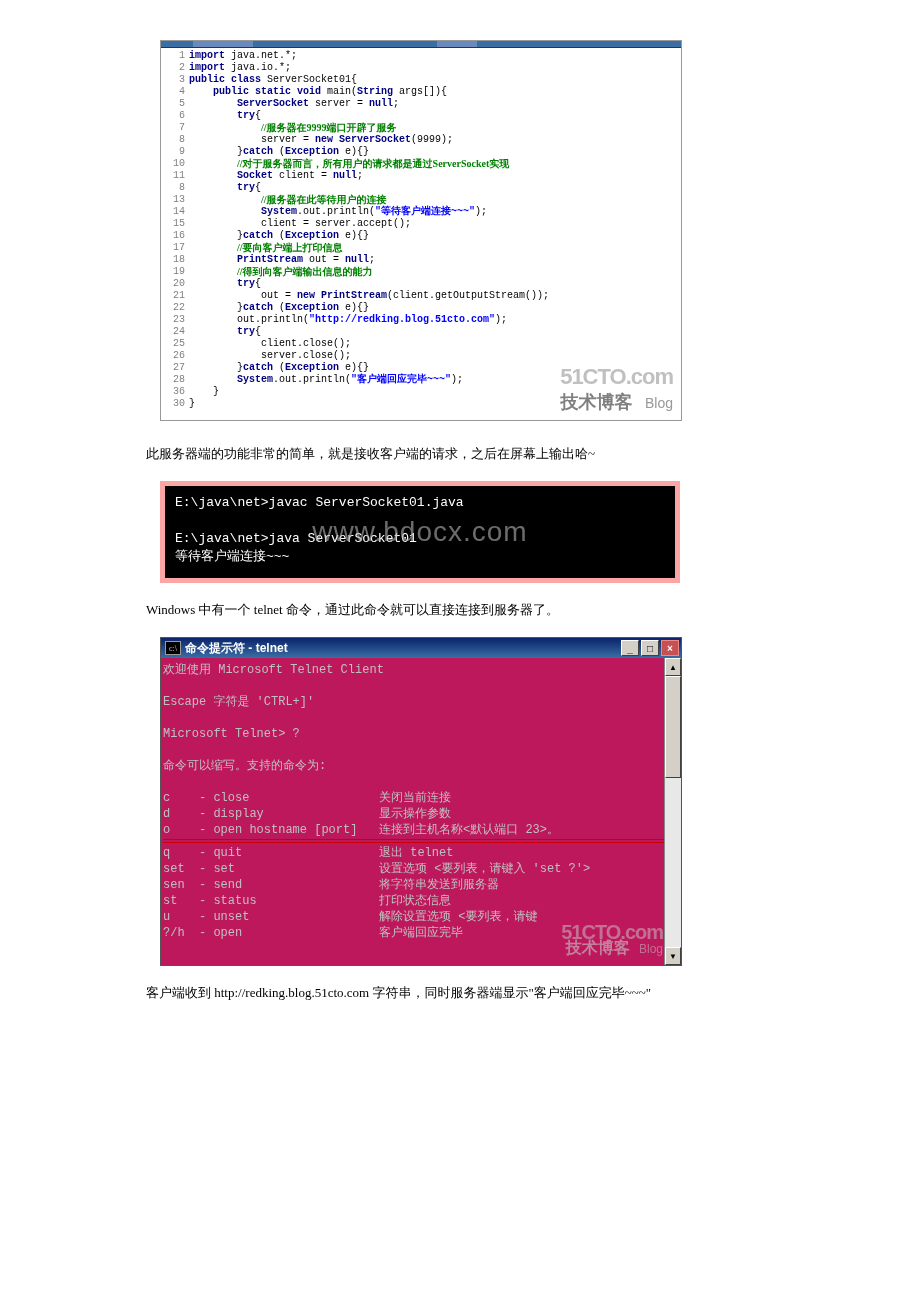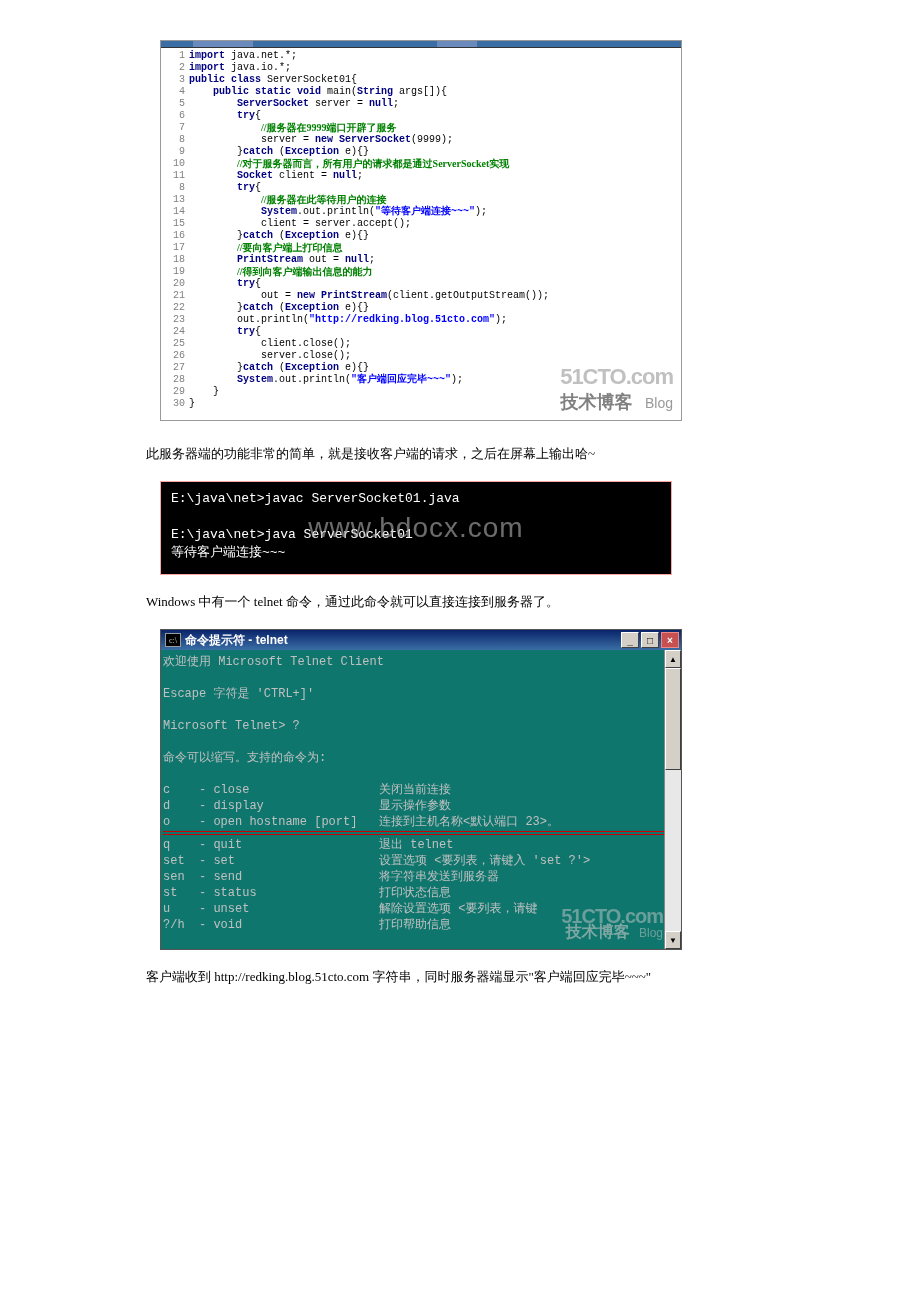--- a/index.html
+++ b/index.html
@@ -88,21 +88,21 @@
   .terminal-small {
     margin: 10px 0 14px 40px;
     width: 490px;
     background: #000;
     color: #fff;
     font-family: "Courier New", "SimSun", monospace;
     font-size: 13px;
     line-height: 18px;
     padding: 8px 10px 12px 10px;
     position: relative;
-    border: 1px solid #fca5a5;
+    border: 5px solid #fca5a5;
   }
   .terminal-small .wm {
     position: absolute;
     left: 0; right: 0; top: 0; bottom: 0;
     display: flex;
     align-items: center;
     justify-content: center;
     font-size: 28px;
     color: rgba(180,180,180,0.6);
     font-family: Arial, sans-serif;
@@ -160,26 +160,26 @@
     font-size: 10px;
     font-family: Arial;
     display: flex;
     align-items: center;
     justify-content: center;
     font-weight: bold;
     color: #000;
   }
   .cmd-btn.close { color: #fff; background: #c75050; border-color: #e88;}
   .cmd-body {
-    background: #0f766e;
+    background: #be185d;
     color: #c0c0c0;
     font-family: "SimSun", "Courier New", monospace;
     font-size: 12px;
     line-height: 16px;
-    padding: 4px 6px 16px 2px;
+    padding: 4px 6px 24px 2px;
     min-height: 220px;
     position: relative;
   }
   .cmd-body .row { display: flex; }
   .cmd-body .col1 { width: 36px; }
   .cmd-body .col2 { width: 180px; }
   .cmd-body .col3 { flex: 1; }
   .cmd-body .red-underline {
     border-bottom: 1px solid #c00;
     padding-bottom: 1px;
@@ -282,21 +282,21 @@
           <div>19</div>
           <div>20</div>
           <div>21</div>
           <div>22</div>
           <div>23</div>
           <div>24</div>
           <div>25</div>
           <div>26</div>
           <div>27</div>
           <div>28</div>
-          <div>29</div>
+          <div>36</div>
           <div>30</div>
         </div>
       <div class="code-lines" id="codelines"><div><span class="kw">import</span><span class="op"> java.net.*;</span></div><div><span class="kw">import</span><span class="op"> java.io.*;</span></div><div><span class="kw">public class </span><span class="op">ServerSocket01{</span></div><div><span class="op">    </span><span class="kw">public static void </span><span class="op">main(</span><span class="kw">String</span><span class="op"> args[]){</span></div><div><span class="op">        </span><span class="kw">ServerSocket</span><span class="op"> server = </span><span class="kw">null</span><span class="op">;</span></div><div><span class="op">        </span><span class="kw">try</span><span class="op">{</span></div><div><span class="op">            </span><span class="cn">//服务器在9999端口开辟了服务</span></div><div><span class="op">            server = </span><span class="kw">new ServerSocket</span><span class="op">(9999);</span></div><div><span class="op">        }</span><span class="kw">catch</span><span class="op"> (</span><span class="kw">Exception</span><span class="op"> e){}</span></div><div><span class="op">        </span><span class="cn">//对于服务器而言，所有用户的请求都是通过ServerSocket实现</span></div><div><span class="op">        </span><span class="kw">Socket</span><span class="op"> client = </span><span class="kw">null</span><span class="op">;</span></div><div><span class="op">        </span><span class="kw">try</span><span class="op">{</span></div><div><span class="op">            </span><span class="cn">//服务器在此等待用户的连接</span></div><div><span class="op">            </span><span class="kw">System</span><span class="op">.out.println(</span><span class="str">"等待客户端连接~~~"</span><span class="op">);</span></div><div><span class="op">            client = server.accept();</span></div><div><span class="op">        }</span><span class="kw">catch</span><span class="op"> (</span><span class="kw">Exception</span><span class="op"> e){}</span></div><div><span class="op">        </span><span class="cn">//要向客户端上打印信息</span></div><div><span class="op">        </span><span class="kw">PrintStream</span><span class="op"> out = </span><span class="kw">null</span><span class="op">;</span></div><div><span class="op">        </span><span class="cn">//得到向客户端输出信息的能力</span></div><div><span class="op">        </span><span class="kw">try</span><span class="op">{</span></div><div><span class="op">            out = </span><span class="kw">new PrintStream</span><span class="op">(client.getOutputStream());</span></div><div><span class="op">        }</span><span class="kw">catch</span><span class="op"> (</span><span class="kw">Exception</span><span class="op"> e){}</span></div><div><span class="op">        out.println(</span><span class="str">"http://redking.blog.51cto.com"</span><span class="op">);</span></div><div><span class="op">        </span><span class="kw">try</span><span class="op">{</span></div><div><span class="op">            client.close();</span></div><div><span class="op">            server.close();</span></div><div><span class="op">        }</span><span class="kw">catch</span><span class="op"> (</span><span class="kw">Exception</span><span class="op"> e){}</span></div><div><span class="op">        </span><span class="kw">System</span><span class="op">.out.println(</span><span class="str">"客户端回应完毕~~~"</span><span class="op">);</span></div><div><span class="op">    }</span></div><div><span class="op">}</span></div></div>
     </div>
     <div class="watermark1">
       <div class="line1">51CTO.com</div>
       <div>
         <span class="line2">技术博客</span>
         <span class="blog">Blog</span>
       </div>
@@ -377,22 +377,22 @@
             <div class="col2">- status</div>
             <div class="col3">打印状态信息</div>
           </div>
           <div class="row">
             <div class="col1">u</div>
             <div class="col2">- unset</div>
             <div class="col3">解除设置选项 &lt;要列表，请键</div>
           </div>
           <div class="row">
             <div class="col1">?/h</div>
-            <div class="col2">- void</div>
-            <div class="col3">打印帮助信息</div>
+            <div class="col2">- open</div>
+            <div class="col3">客户端回应完毕</div>
           </div>
         </div>
       <div class="watermark2">
         <div class="line1">51CTO.com</div>
         <div>
           <span class="line2">技术博客</span>
           <span class="blog">Blog</span>
         </div>
       </div>
     </div>

